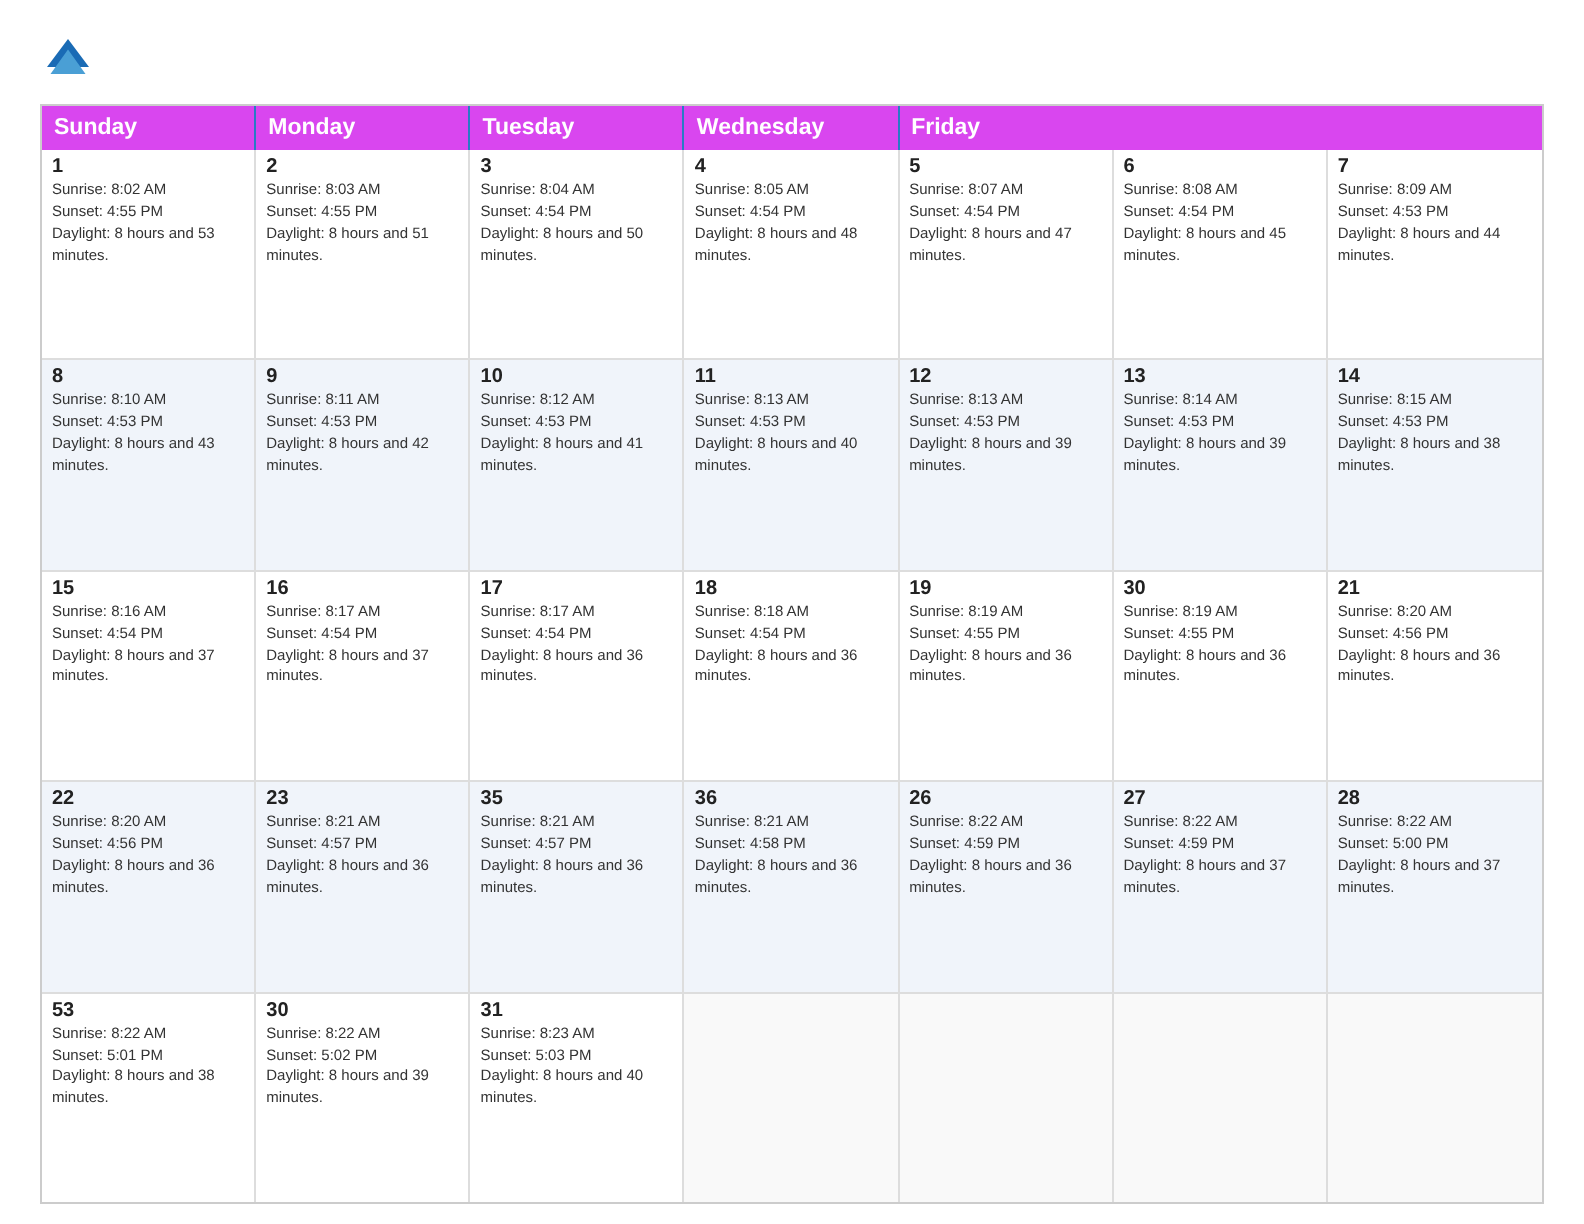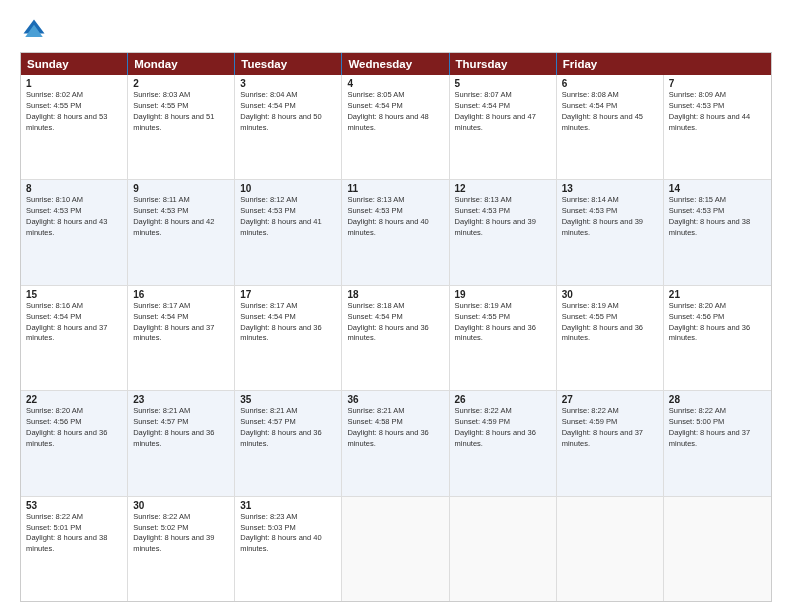--- a/index.html
+++ b/index.html
@@ -55,21 +55,21 @@
     }
     .calendar {
       flex: 1;
       display: flex;
       flex-direction: column;
       border: 1px solid #ccc;
     }
     .cal-header {
       display: grid;
       grid-template-columns: repeat(7, 1fr);
-      background: #7f1d1d;
+      background: #d946ef;
     }
     .cal-header-cell {
       color: #fff;
       font-size: 11.5px;
       font-weight: bold;
       padding: 5px 6px;
       text-align: left;
       border-right: 1px solid #2a7bc5;
     }
     .cal-header-cell:last-child { border-right: none; }
@@ -139,21 +139,20 @@
       <div class="title-location"></div>
     </div>
   </div>
 
   <div class="calendar">
     <div class="cal-header">
     <div class="cal-header-cell">Sunday</div>
         <div class="cal-header-cell">Monday</div>
         <div class="cal-header-cell">Tuesday</div>
         <div class="cal-header-cell">Wednesday</div>
-        <div class="cal-header-cell">Thursday</div>
         <div class="cal-header-cell">Friday</div>
       </div>
     <div class="cal-body">
     <div class="cal-row">
           <div class="cal-cell">
             <span class="day-num">1</span>
             <div class="info">Sunrise: 8:02 AM<br>Sunset: 4:55 PM<br>Daylight: 8 hours and 53 minutes.</div>
           </div>
           <div class="cal-cell">
             <span class="day-num">2</span>

